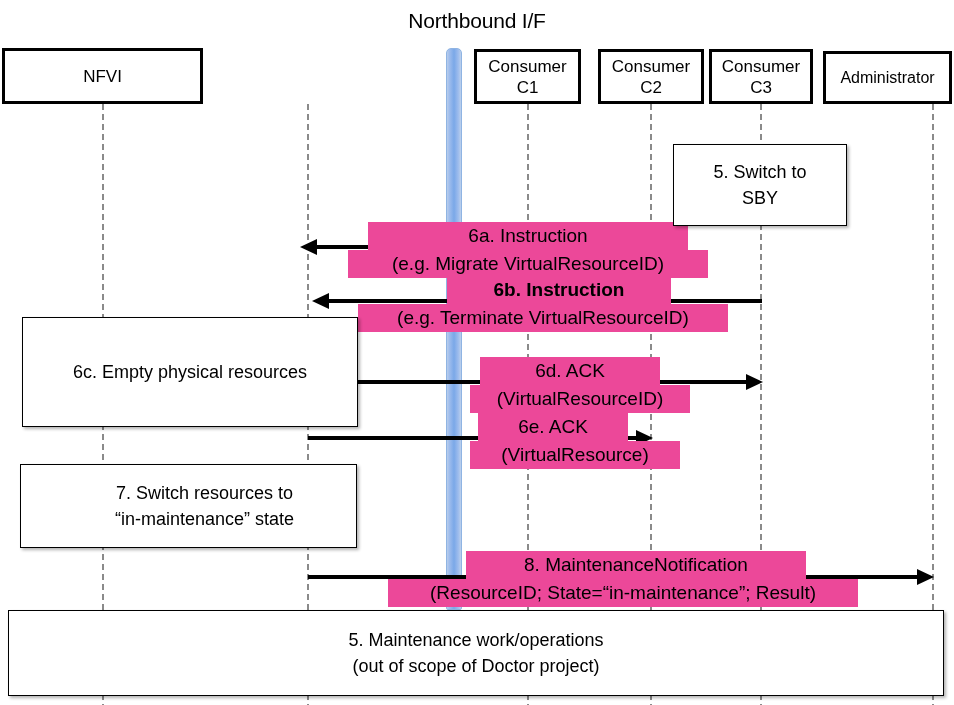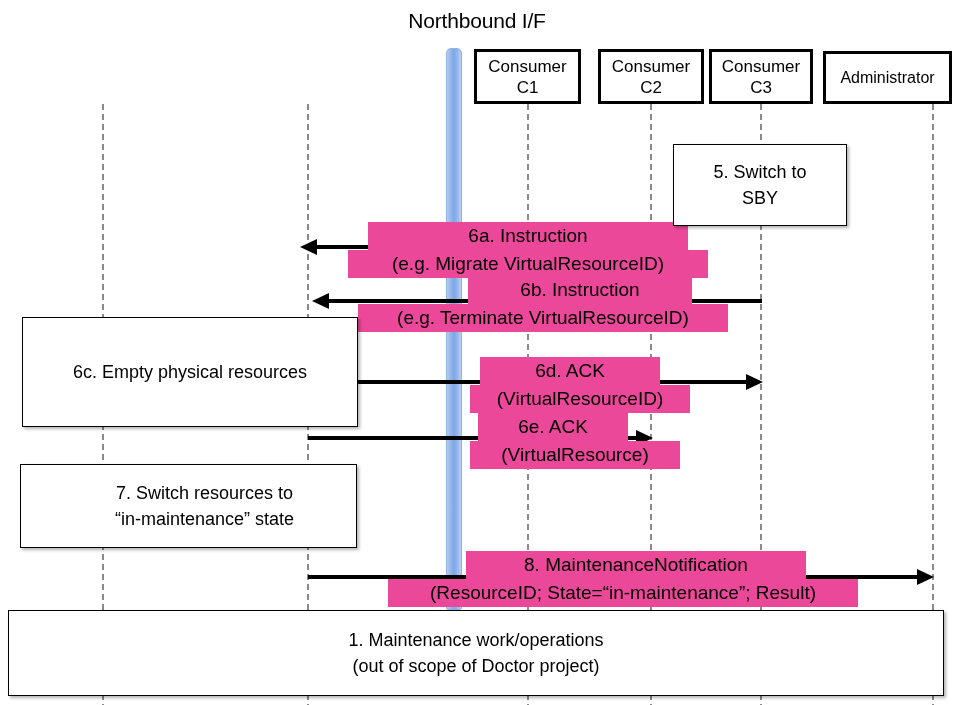--- a/index.html
+++ b/index.html
@@ -137,20 +137,23 @@
 
   <div class="lifeline" style="left:102px; top:104px; height:606px;"></div>
   <div class="lifeline" style="left:307px; top:104px; height:606px;"></div>
   <div class="lifeline" style="left:527px; top:104px; height:606px;"></div>
   <div class="lifeline" style="left:650px; top:104px; height:606px;"></div>
   <div class="lifeline" style="left:760px; top:104px; height:606px;"></div>
   <div class="lifeline" style="left:932px; top:104px; height:606px;"></div>
 
   <div class="nb-bar"></div>
 
+  <div class="participant" style="left:2px; top:48px; width:201px; height:56px;">
+    <span class="plabel">NFVI</span>
+  </div>
 
 
   <div class="participant" style="left:474px; top:49px; width:107px; height:55px;">
     <span class="plabel">Consumer
 C1</span>
   </div>
 
   <div class="participant" style="left:598px; top:49px; width:106px; height:55px;">
     <span class="plabel">Consumer
 C2</span>
@@ -173,21 +176,21 @@
   <div class="msg">
     <div class="msg-line" style="left:313px; top:245px; width:338px;"></div>
     <div class="arrowhead left" style="left:300px; top:239px;"></div>
     <div class="msg-label l1" style="left:368px; top:222px; width:320px;">6a. Instruction</div>
     <div class="msg-label l2" style="left:348px; top:250px; width:360px;">(e.g. Migrate VirtualResourceID)</div>
   </div>
 
   <div class="msg">
     <div class="msg-line" style="left:325px; top:299px; width:437px;"></div>
     <div class="arrowhead left" style="left:312px; top:293px;"></div>
-    <div class="msg-label l1" style="left:468px; top:276px; width:224px;">6b. Instruction</div>
+    <div class="msg-label l1" style="left:447px; top:276px; width:224px;font-weight:bold;">6b. Instruction</div>
     <div class="msg-label l2" style="left:358px; top:304px; width:370px;">(e.g. Terminate VirtualResourceID)</div>
   </div>
 
   <div class="note-box" style="left:22px; top:317px; width:336px; height:110px;">
     <span class="nlabel">6c. Empty physical resources</span>
   </div>
 
   <div class="msg">
     <div class="msg-line" style="left:358px; top:380px; width:390px;"></div>
     <div class="arrowhead right" style="left:746px; top:374px;"></div>
@@ -208,17 +211,17 @@
   </div>
 
   <div class="msg">
     <div class="msg-line" style="left:308px; top:575px; width:612px;"></div>
     <div class="arrowhead right" style="left:917px; top:569px;"></div>
     <div class="msg-label l1" style="left:466px; top:551px; width:340px;">8.      MaintenanceNotification</div>
     <div class="msg-label l2" style="left:388px; top:579px; width:470px;">(ResourceID; State=“in-maintenance”; Result)</div>
   </div>
 
   <div class="note-box" style="left:8px; top:610px; width:936px; height:86px;">
-    <span class="nlabel">1. Maintenance work/operations
+    <span class="nlabel">5. Maintenance work/operations
 (out of scope of Doctor project)</span>
   </div>
 
 </div>
 
 </body></html>

